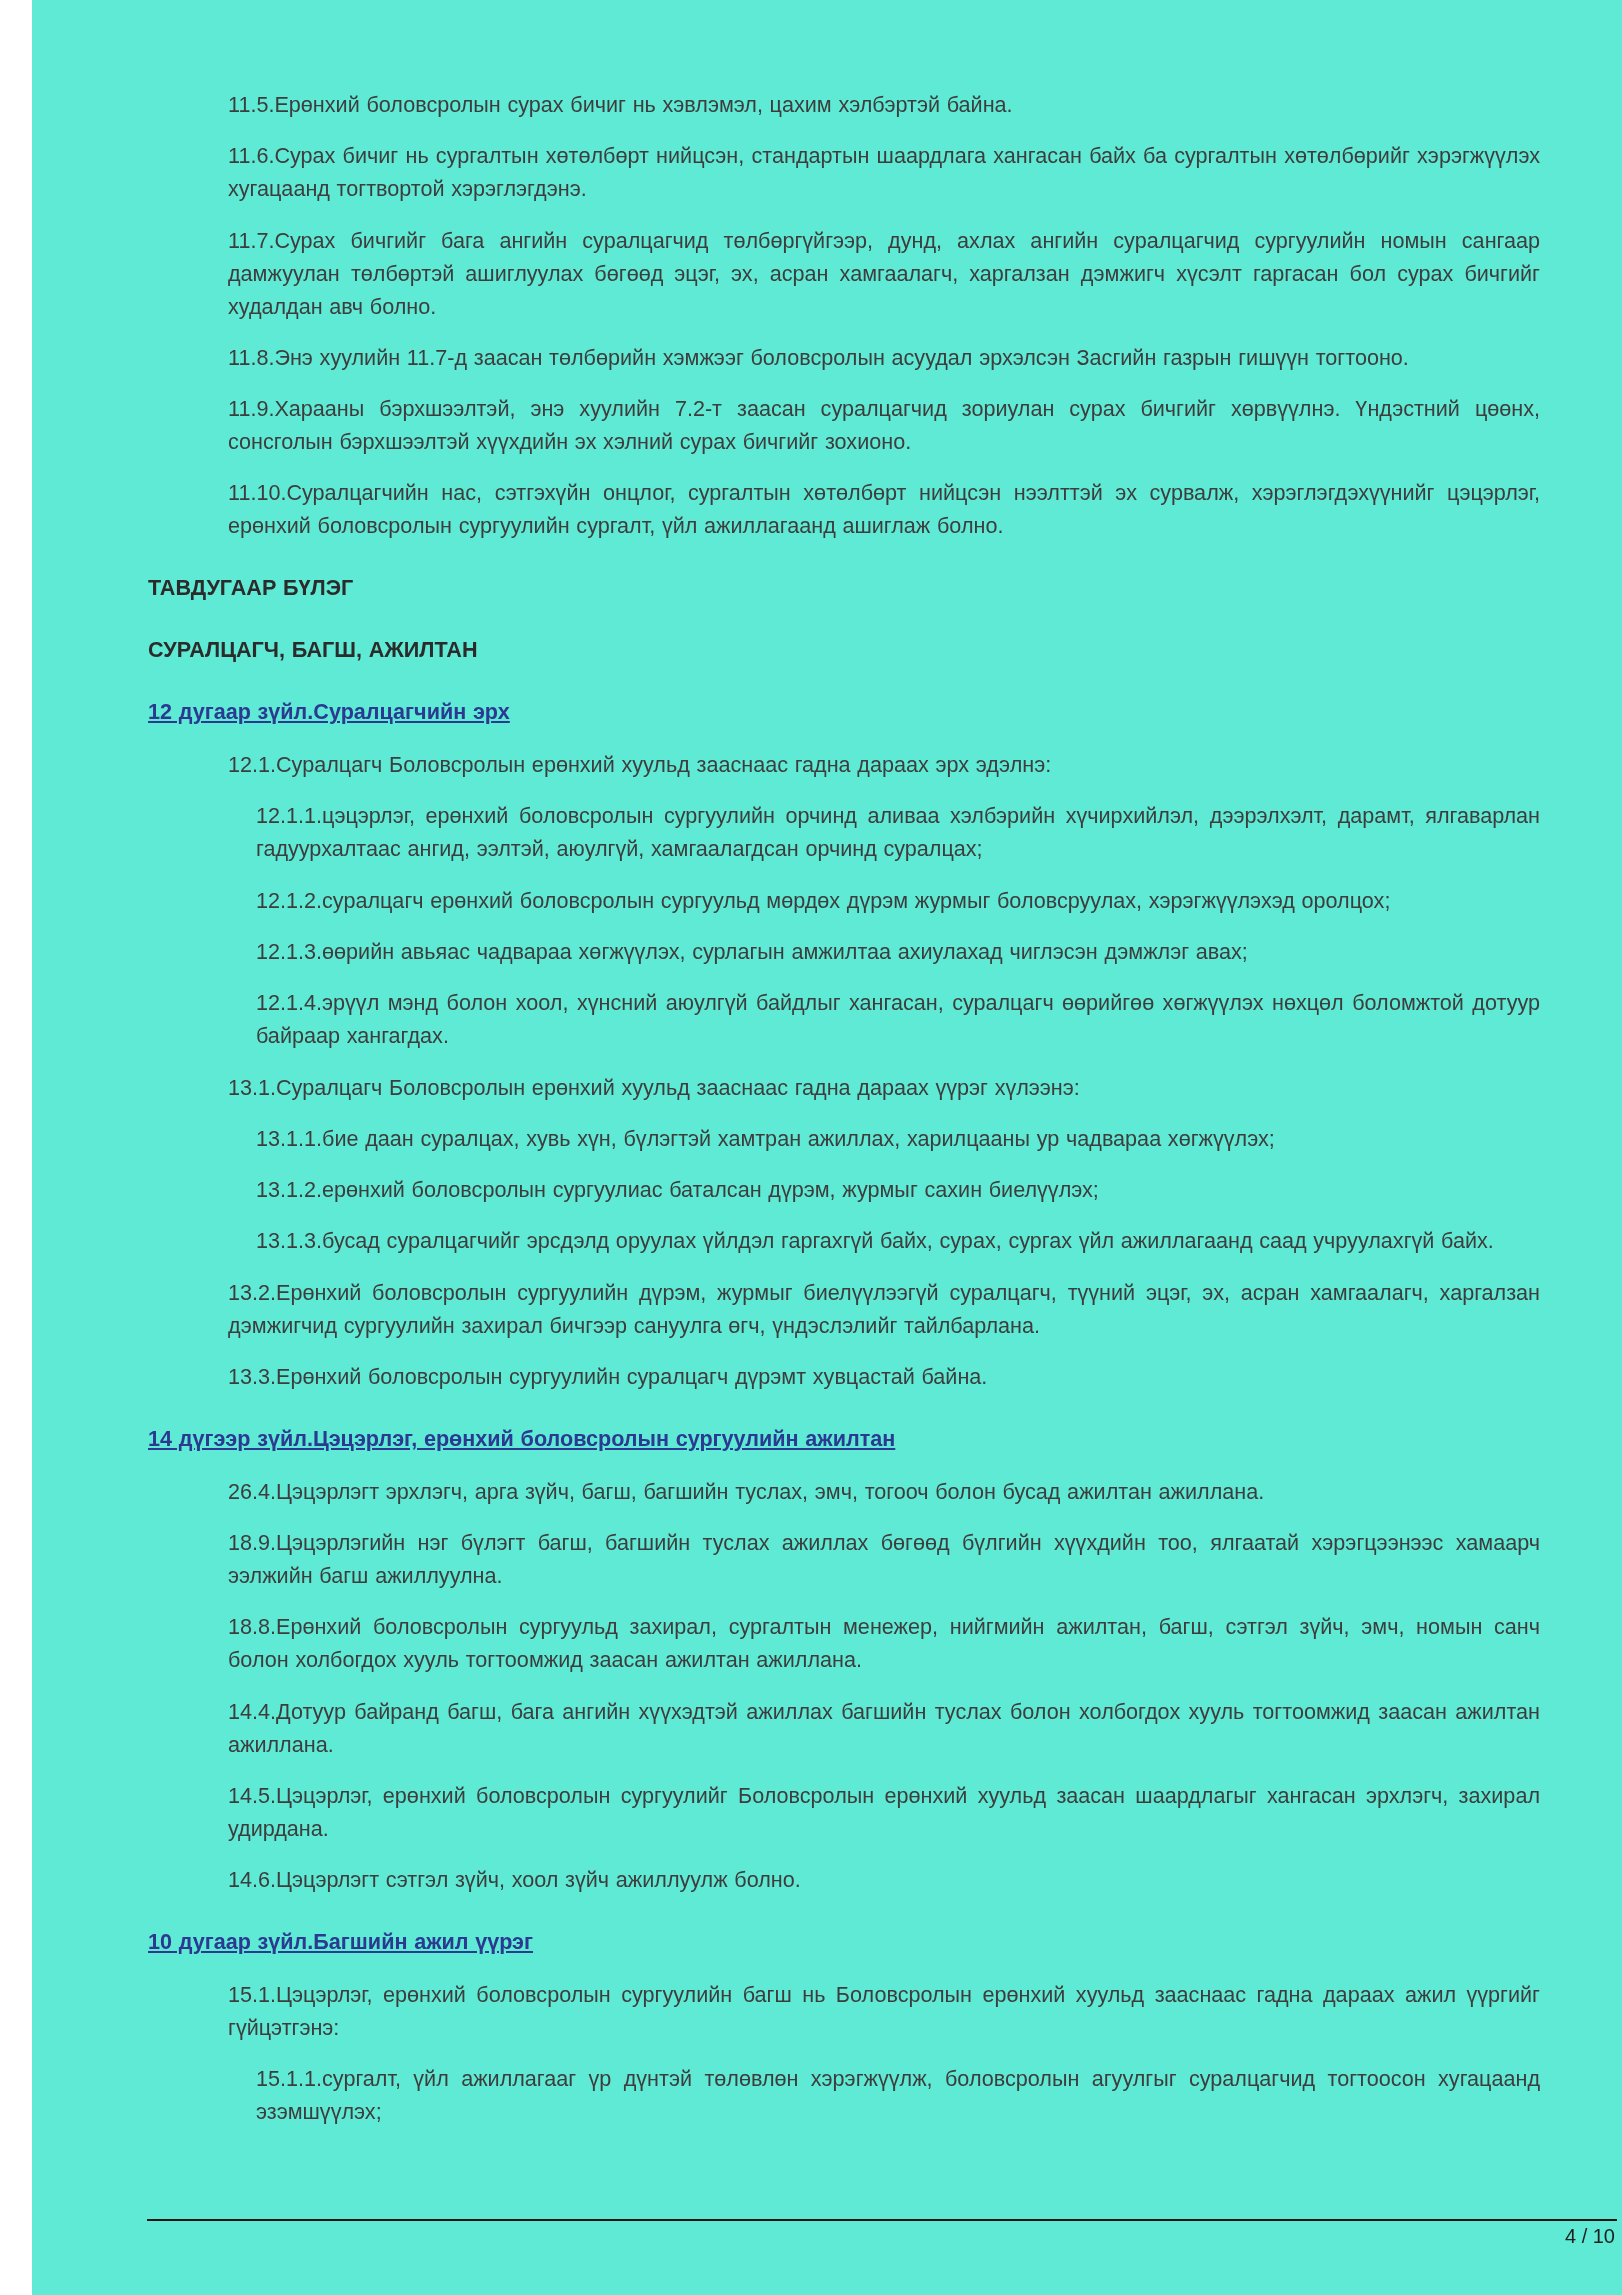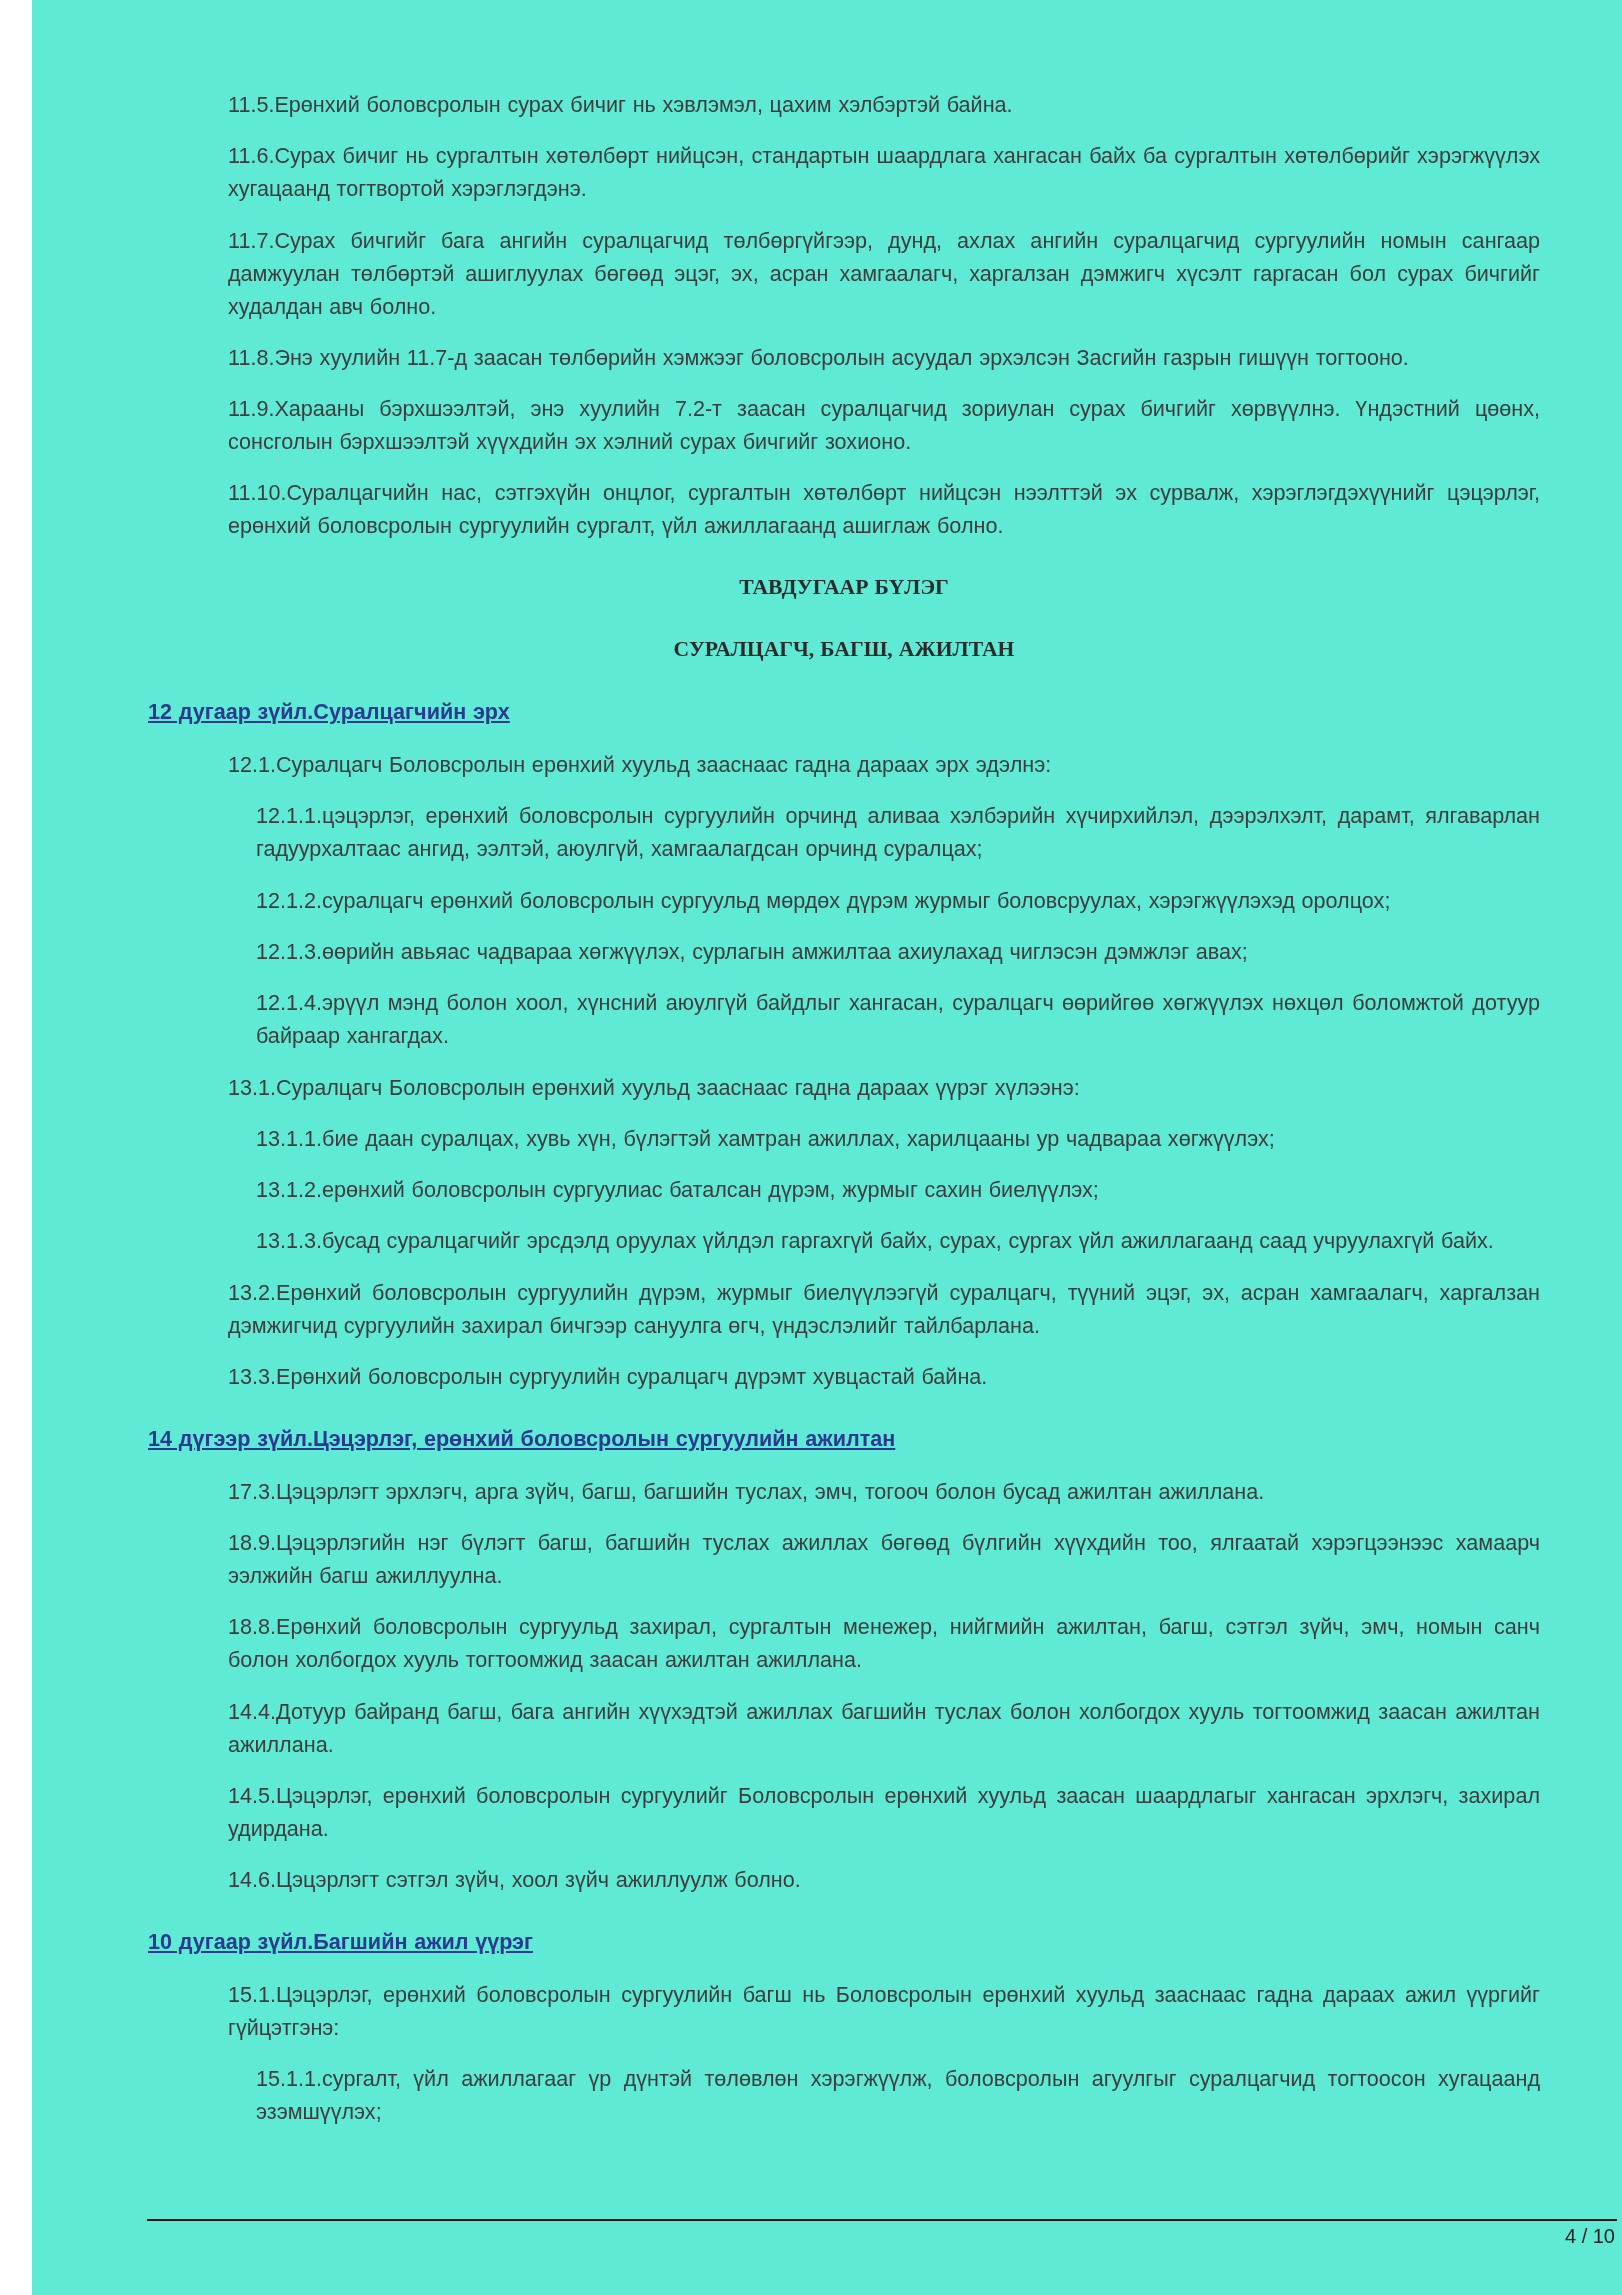--- a/index.html
+++ b/index.html
@@ -40,22 +40,21 @@
     font-weight:bold;
     text-align:left;
     text-decoration:underline;
   }
   .content p.chapter{
     margin-left:116px;
     margin-top:29px;
     margin-bottom:19.6px;
     color:var(--chapter-color);
     font-weight:bold;
-    text-align:center;
-    font-family:Liberation Serif, serif;
+    text-align:left;
   }
   .footer-rule{
     position:absolute;
     left:115px;
     right:37px;
     top:2219px;
     border-top:2px solid var(--rule-color);
   }
   .footer-page{
     position:absolute;
@@ -86,21 +85,21 @@
       <p class="para sub">12.1.2.суралцагч ерөнхий боловсролын сургуульд мөрдөх дүрэм журмыг боловсруулах, хэрэгжүүлэхэд оролцох;</p>
       <p class="para sub">12.1.3.өөрийн авьяас чадвараа хөгжүүлэх, сурлагын амжилтаа ахиулахад чиглэсэн дэмжлэг авах;</p>
       <p class="para sub">12.1.4.эрүүл мэнд болон хоол, хүнсний аюулгүй байдлыг хангасан, суралцагч өөрийгөө хөгжүүлэх нөхцөл боломжтой дотуур байраар хангагдах.</p>
       <p class="para">13.1.Суралцагч Боловсролын ерөнхий хуульд зааснаас гадна дараах үүрэг хүлээнэ:</p>
       <p class="para sub">13.1.1.бие даан суралцах, хувь хүн, бүлэгтэй хамтран ажиллах, харилцааны ур чадвараа хөгжүүлэх;</p>
       <p class="para sub">13.1.2.ерөнхий боловсролын сургуулиас баталсан дүрэм, журмыг сахин биелүүлэх;</p>
       <p class="para sub">13.1.3.бусад суралцагчийг эрсдэлд оруулах үйлдэл гаргахгүй байх, сурах, сургах үйл ажиллагаанд саад учруулахгүй байх.</p>
       <p class="para">13.2.Ерөнхий боловсролын сургуулийн дүрэм, журмыг биелүүлээгүй суралцагч, түүний эцэг, эх, асран хамгаалагч, харгалзан дэмжигчид сургуулийн захирал бичгээр сануулга өгч, үндэслэлийг тайлбарлана.</p>
       <p class="para">13.3.Ерөнхий боловсролын сургуулийн суралцагч дүрэмт хувцастай байна.</p>
       <p class="para section">14 дүгээр зүйл.Цэцэрлэг, ерөнхий боловсролын сургуулийн ажилтан</p>
-      <p class="para">17.3.Цэцэрлэгт эрхлэгч, арга зүйч, багш, багшийн туслах, эмч, тогооч болон бусад ажилтан ажиллана.</p>
+      <p class="para">26.4.Цэцэрлэгт эрхлэгч, арга зүйч, багш, багшийн туслах, эмч, тогооч болон бусад ажилтан ажиллана.</p>
       <p class="para">18.9.Цэцэрлэгийн нэг бүлэгт багш, багшийн туслах ажиллах бөгөөд бүлгийн хүүхдийн тоо, ялгаатай хэрэгцээнээс хамаарч ээлжийн багш ажиллуулна.</p>
       <p class="para">18.8.Ерөнхий боловсролын сургуульд захирал, сургалтын менежер, нийгмийн ажилтан, багш, сэтгэл зүйч, эмч, номын санч болон холбогдох хууль тогтоомжид заасан ажилтан ажиллана.</p>
       <p class="para">14.4.Дотуур байранд багш, бага ангийн хүүхэдтэй ажиллах багшийн туслах болон холбогдох хууль тогтоомжид заасан ажилтан ажиллана.</p>
       <p class="para">14.5.Цэцэрлэг, ерөнхий боловсролын сургуулийг Боловсролын ерөнхий хуульд заасан шаардлагыг хангасан эрхлэгч, захирал удирдана.</p>
       <p class="para">14.6.Цэцэрлэгт сэтгэл зүйч, хоол зүйч ажиллуулж болно.</p>
       <p class="para section">10 дугаар зүйл.Багшийн ажил үүрэг</p>
       <p class="para">15.1.Цэцэрлэг, ерөнхий боловсролын сургуулийн багш нь Боловсролын ерөнхий хуульд зааснаас гадна дараах ажил үүргийг гүйцэтгэнэ:</p>
       <p class="para sub">15.1.1.сургалт, үйл ажиллагааг үр дүнтэй төлөвлөн хэрэгжүүлж, боловсролын агуулгыг суралцагчид тогтоосон хугацаанд эзэмшүүлэх;</p>
     </div>
   <div class="footer-rule"></div>

